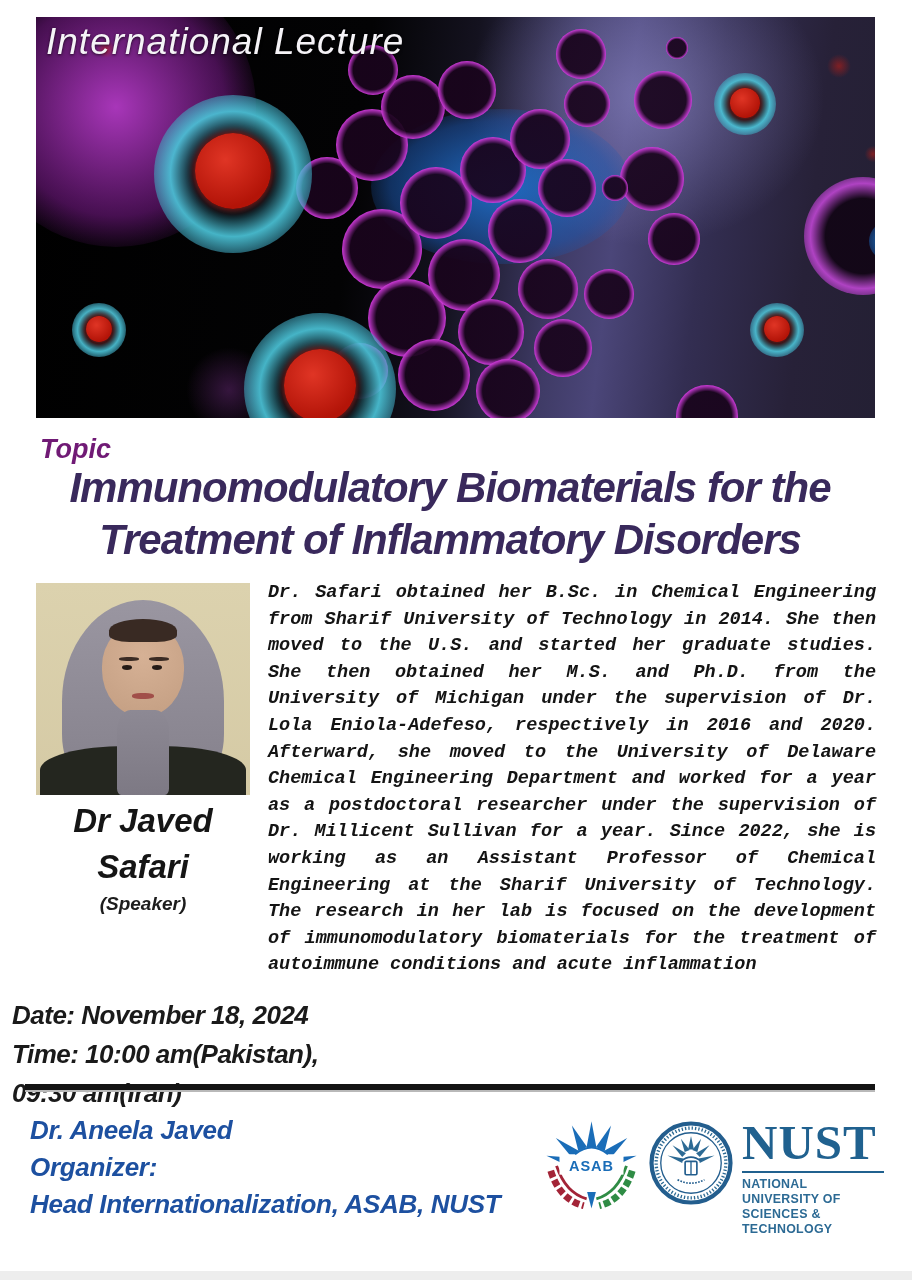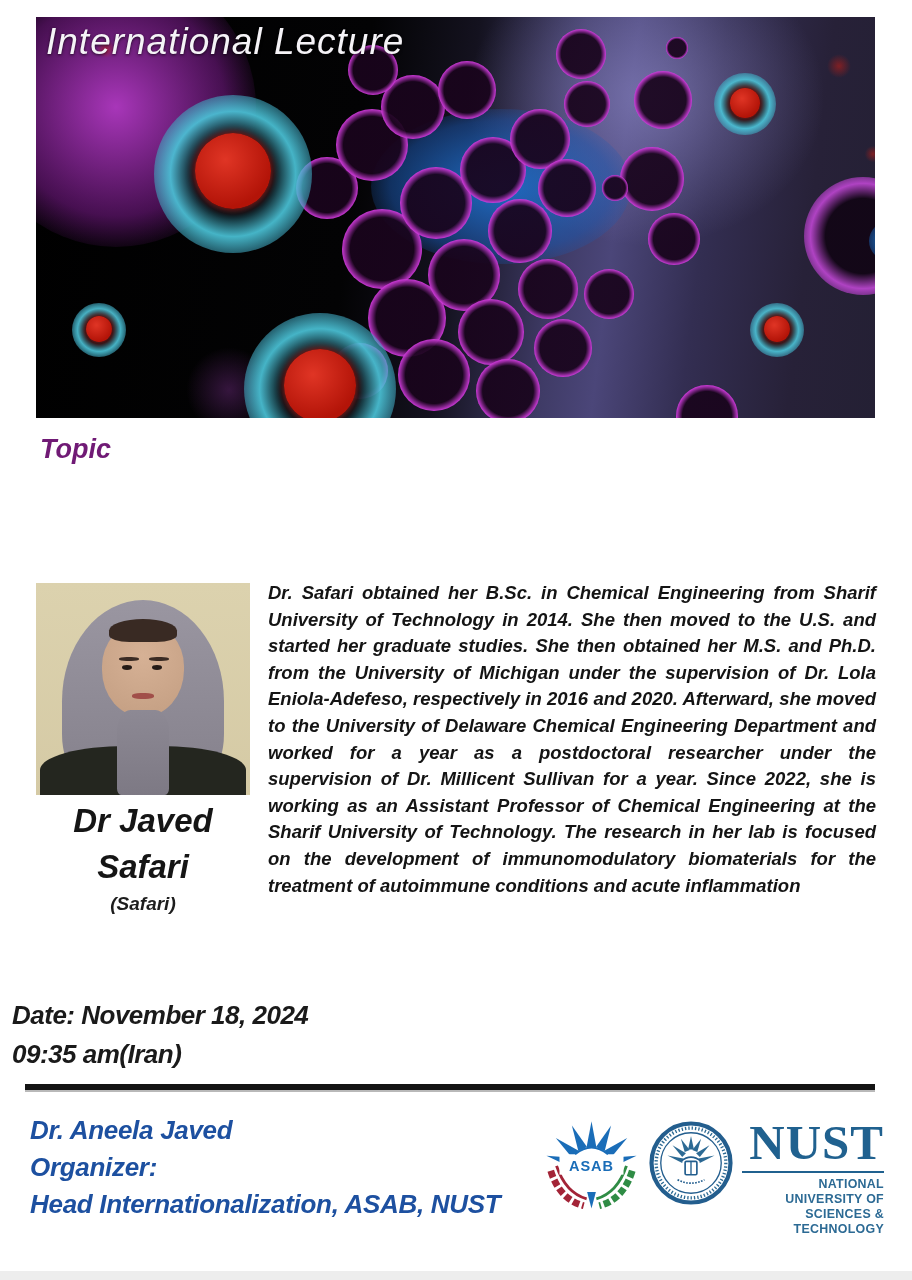--- a/index.html
+++ b/index.html
@@ -36,36 +36,36 @@
   .photo .drape{position:absolute;left:38%;top:60%;width:24%;height:40%;
     background:linear-gradient(180deg,#8d8994,#7d7984);border-radius:26% 26% 8% 8%;}
 
   .speaker-name{position:absolute;left:36px;top:798px;width:214px;text-align:center;
     font-size:33px;line-height:46px;font-weight:bold;font-style:italic;color:#151515;}
   .speaker-role{position:absolute;left:36px;top:893px;width:214px;text-align:center;
     font-size:19px;font-weight:bold;font-style:italic;color:#1d1d1d;}
 
   
   .bio{position:absolute;left:268px;top:580px;width:608px;text-align:justify;
-    font-size:18.5px;line-height:26.6px;font-weight:bold;font-style:italic;color:#141414;}
+    font-size:18.5px;line-height:26.6px;font-weight:bold;font-style:italic;color:#141414;font-family:Liberation Mono, monospace;}
 
   
   .schedule{position:absolute;left:12px;top:952px;font-size:26px;line-height:39px;
     font-weight:bold;font-style:italic;color:#1a1a1a;letter-spacing:-0.5px;margin-top:44px;}
 
   
   .divider{position:absolute;left:25px;top:1084px;width:850px;height:6px;background:#141414;
     border-bottom:2px solid #b9b9b9;}
 
   
   .organizer{position:absolute;left:30px;top:1112px;font-size:26px;line-height:37px;
     font-weight:bold;font-style:italic;color:#1d50a0;letter-spacing:-0.3px;}
   .asab-logo{position:absolute;left:543px;top:1113px;width:97px;height:100px;}
   .nust-seal{position:absolute;left:649px;top:1121px;width:84px;height:84px;}
-  .nust-text{position:absolute;left:742px;top:1118px;width:142px;text-align:right;}
+  .nust-text{position:absolute;left:742px;top:1118px;width:142px;}
   .nust-wordmark{font-family:"Liberation Serif",serif;font-weight:bold;font-size:49px;line-height:50px;
     color:#20618f;letter-spacing:1px;}
   .nust-rule{border:none;border-top:2px solid #20618f;margin:3px 0 4px 0;}
   .nust-sub{font-size:12.4px;line-height:15px;color:#2c6a94;letter-spacing:0.3px;font-weight:bold;}
   .bottom-strip{position:absolute;left:0;top:1271px;width:912px;height:9px;background:#ededed;}
 </style>
 </head>
 <body>
 
 <div class="page">
@@ -124,46 +124,51 @@
           <div class="cell" style="left: 26%; top: 24%; width: 48%; height: 48%; background: radial-gradient(circle at 40% 35%, rgb(224, 53, 37), rgb(179, 20, 8) 70%); box-shadow: rgba(220, 30, 20, 0.8) 0px 0px 9px;"></div>
         </div>
         <div class="cell" style="left: 790px; top: 36px; width: 26px; height: 26px; background: radial-gradient(circle, rgba(200, 30, 20, 0.55), transparent 65%);"></div>
         <div class="cell" style="left: 828px; top: 128px; width: 18px; height: 18px; background: radial-gradient(circle, rgba(200, 30, 20, 0.55), transparent 65%);"></div>
         <div class="cell" style="left: 60px; top: 22px; width: 20px; height: 20px; background: radial-gradient(circle, rgba(200, 30, 20, 0.55), transparent 65%);"></div>
       </div>
     <div class="banner-title">International Lecture</div>
   </div>
 
   <div class="topic-label">Topic</div>
+  <div class="lecture-title">
+    <div>Immunomodulatory Biomaterials for the</div>
+    <div>Treatment of Inflammatory Disorders</div>
+  </div>
 
   <div class="photo">
     <div class="hijab"></div>
     <div class="face"></div>
     <div class="hair"></div>
     <div class="brow" style="left:39%;top:35%;"></div>
     <div class="brow" style="left:53%;top:35%;"></div>
     <div class="eye" style="left:40%;top:38.5%;"></div>
     <div class="eye" style="left:54%;top:38.5%;"></div>
     <div class="mouth"></div>
     <div class="blazer"></div>
     <div class="shirt"></div>
     <div class="drape"></div>
   </div>
 
   <div class="speaker-name">
     <div>Dr Javed</div>
     <div>Safari</div>
   </div>
-  <div class="speaker-role">(Safari)</div>
+  <div class="speaker-role">(Speaker)</div>
 
   <div class="bio">Dr. Safari obtained her B.Sc. in Chemical Engineering from Sharif University of Technology in 2014. She then moved to the U.S. and started her graduate studies. She then obtained her M.S. and Ph.D. from the University of Michigan under the supervision of Dr. Lola Eniola-Adefeso, respectively in 2016 and 2020. Afterward, she moved to the University of Delaware Chemical Engineering Department and worked for a year as a postdoctoral researcher under the supervision of Dr. Millicent Sullivan for a year. Since 2022, she is working as an Assistant Professor of Chemical Engineering at the Sharif University of Technology. The research in her lab is focused on the development of immunomodulatory biomaterials for the treatment of autoimmune conditions and acute inflammation</div>
 
   <div class="schedule">
     <div>Date: November 18, 2024</div>
-    <div>09:35 am(Iran)</div>
+    <div>Time: 10:00 am(Pakistan),</div>
+    <div>09:30 am(Iran)</div>
   </div>
 
   <div class="divider"></div>
 
   <div class="organizer">
     <div>Dr. Aneela Javed</div>
     <div>Organizer:</div>
     <div>Head Internationalization, ASAB, NUST</div>
   </div>
 

